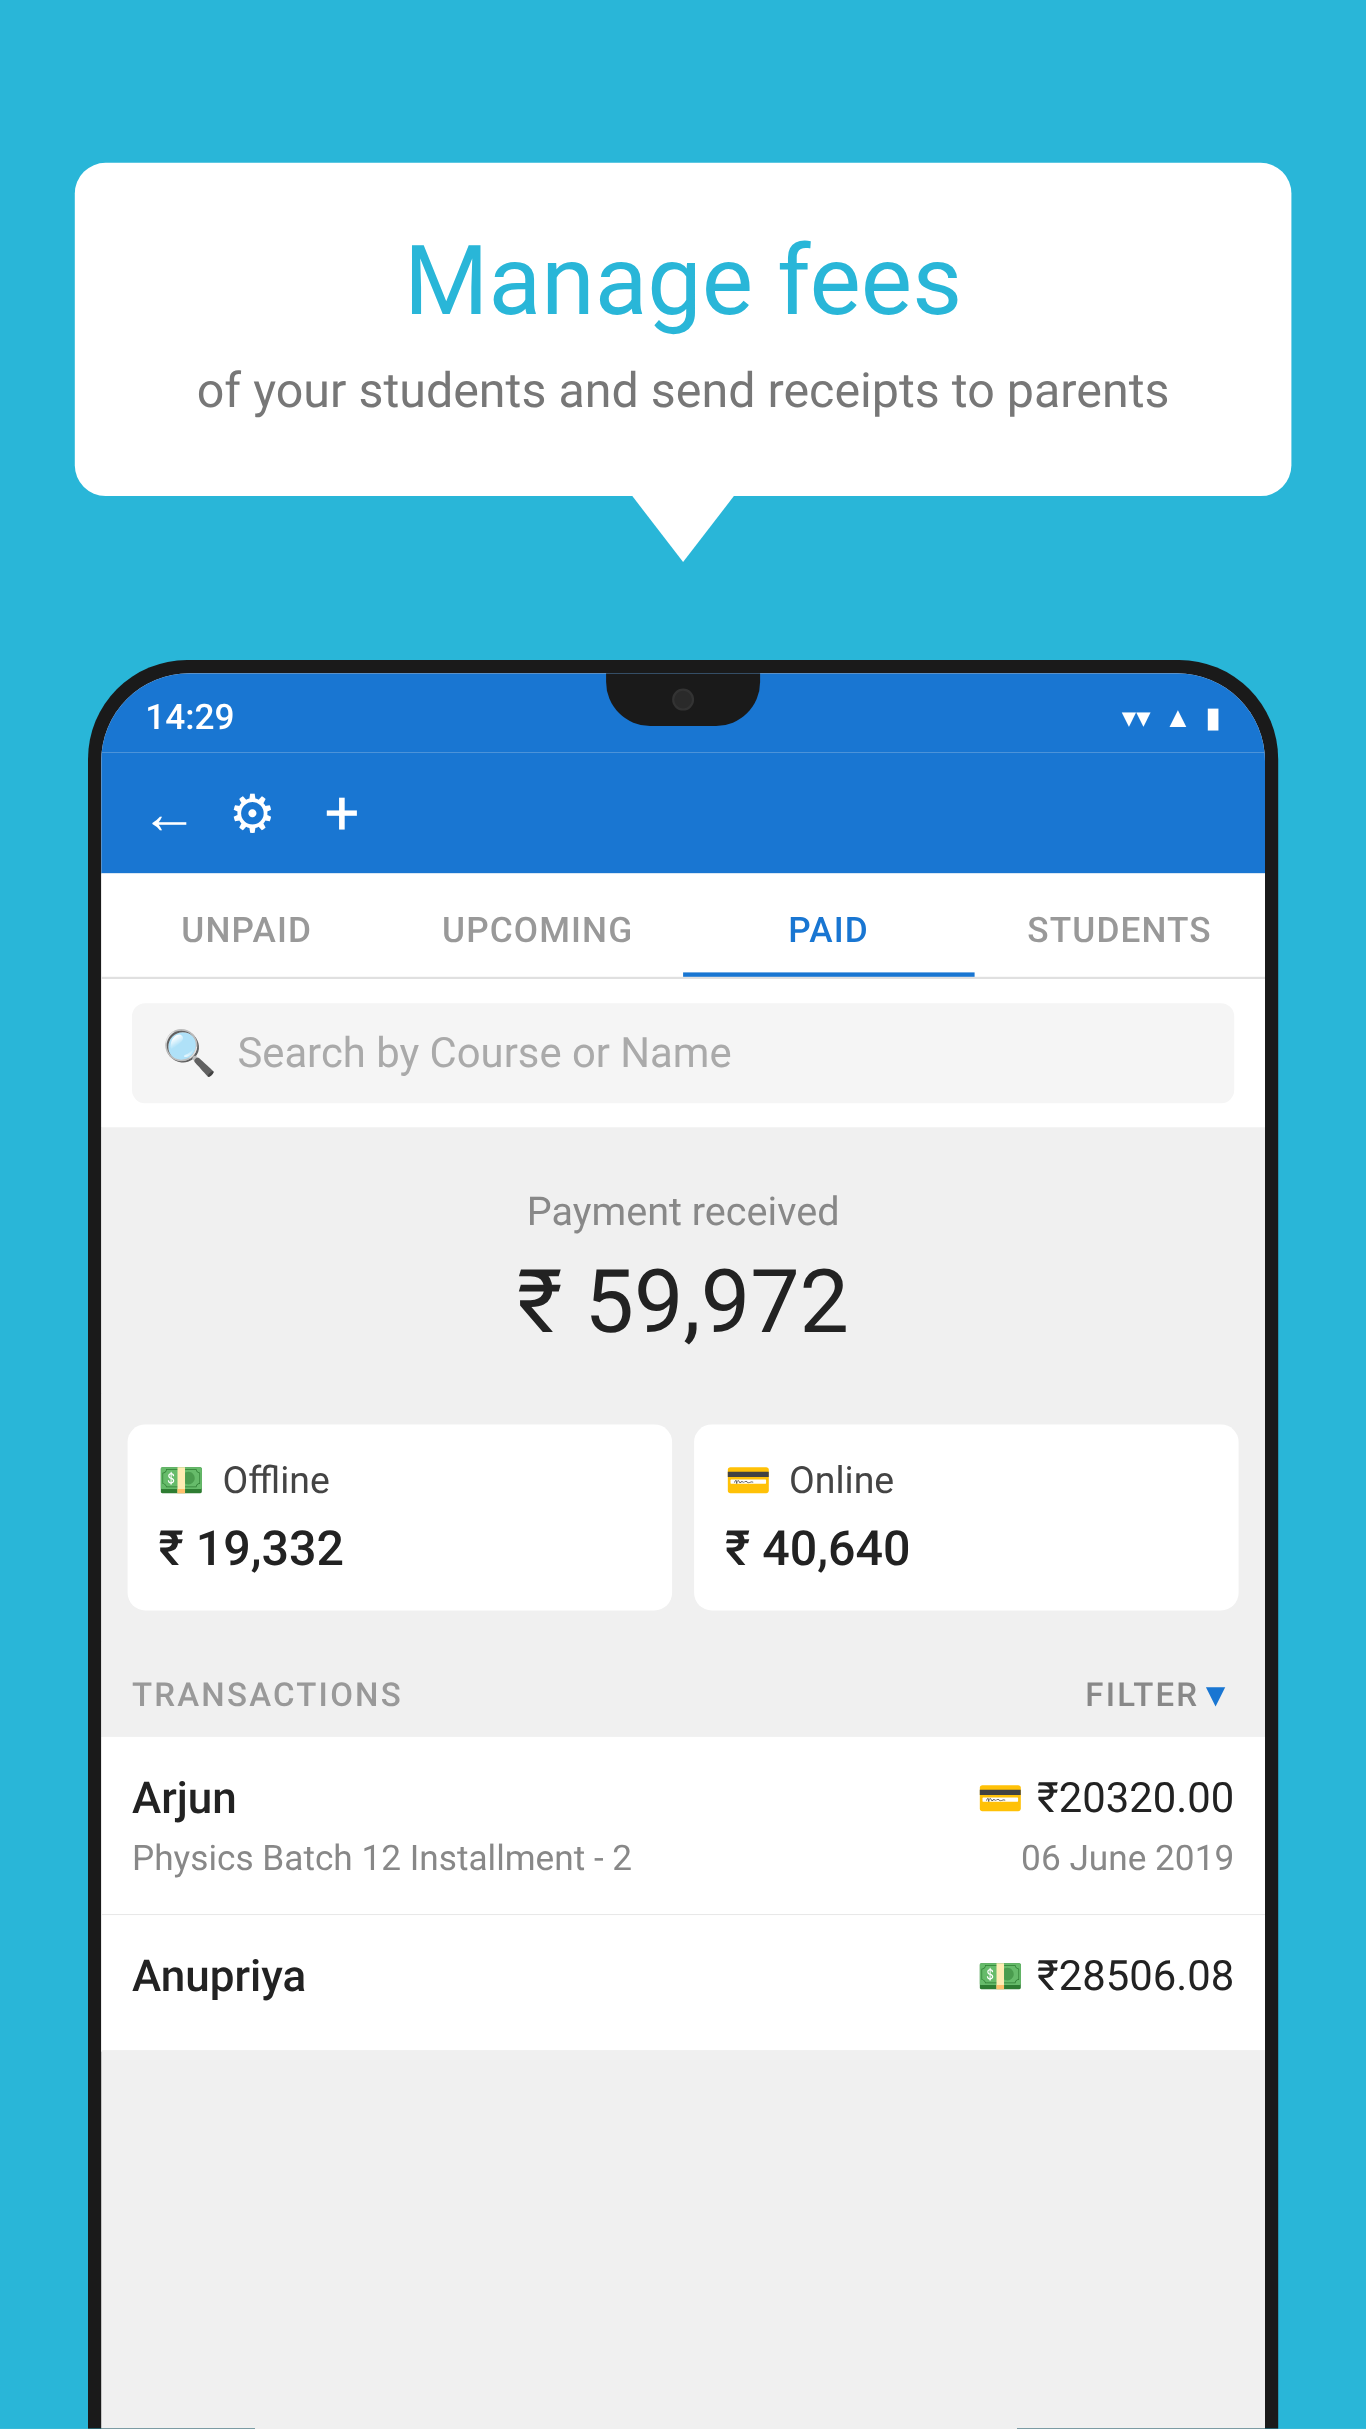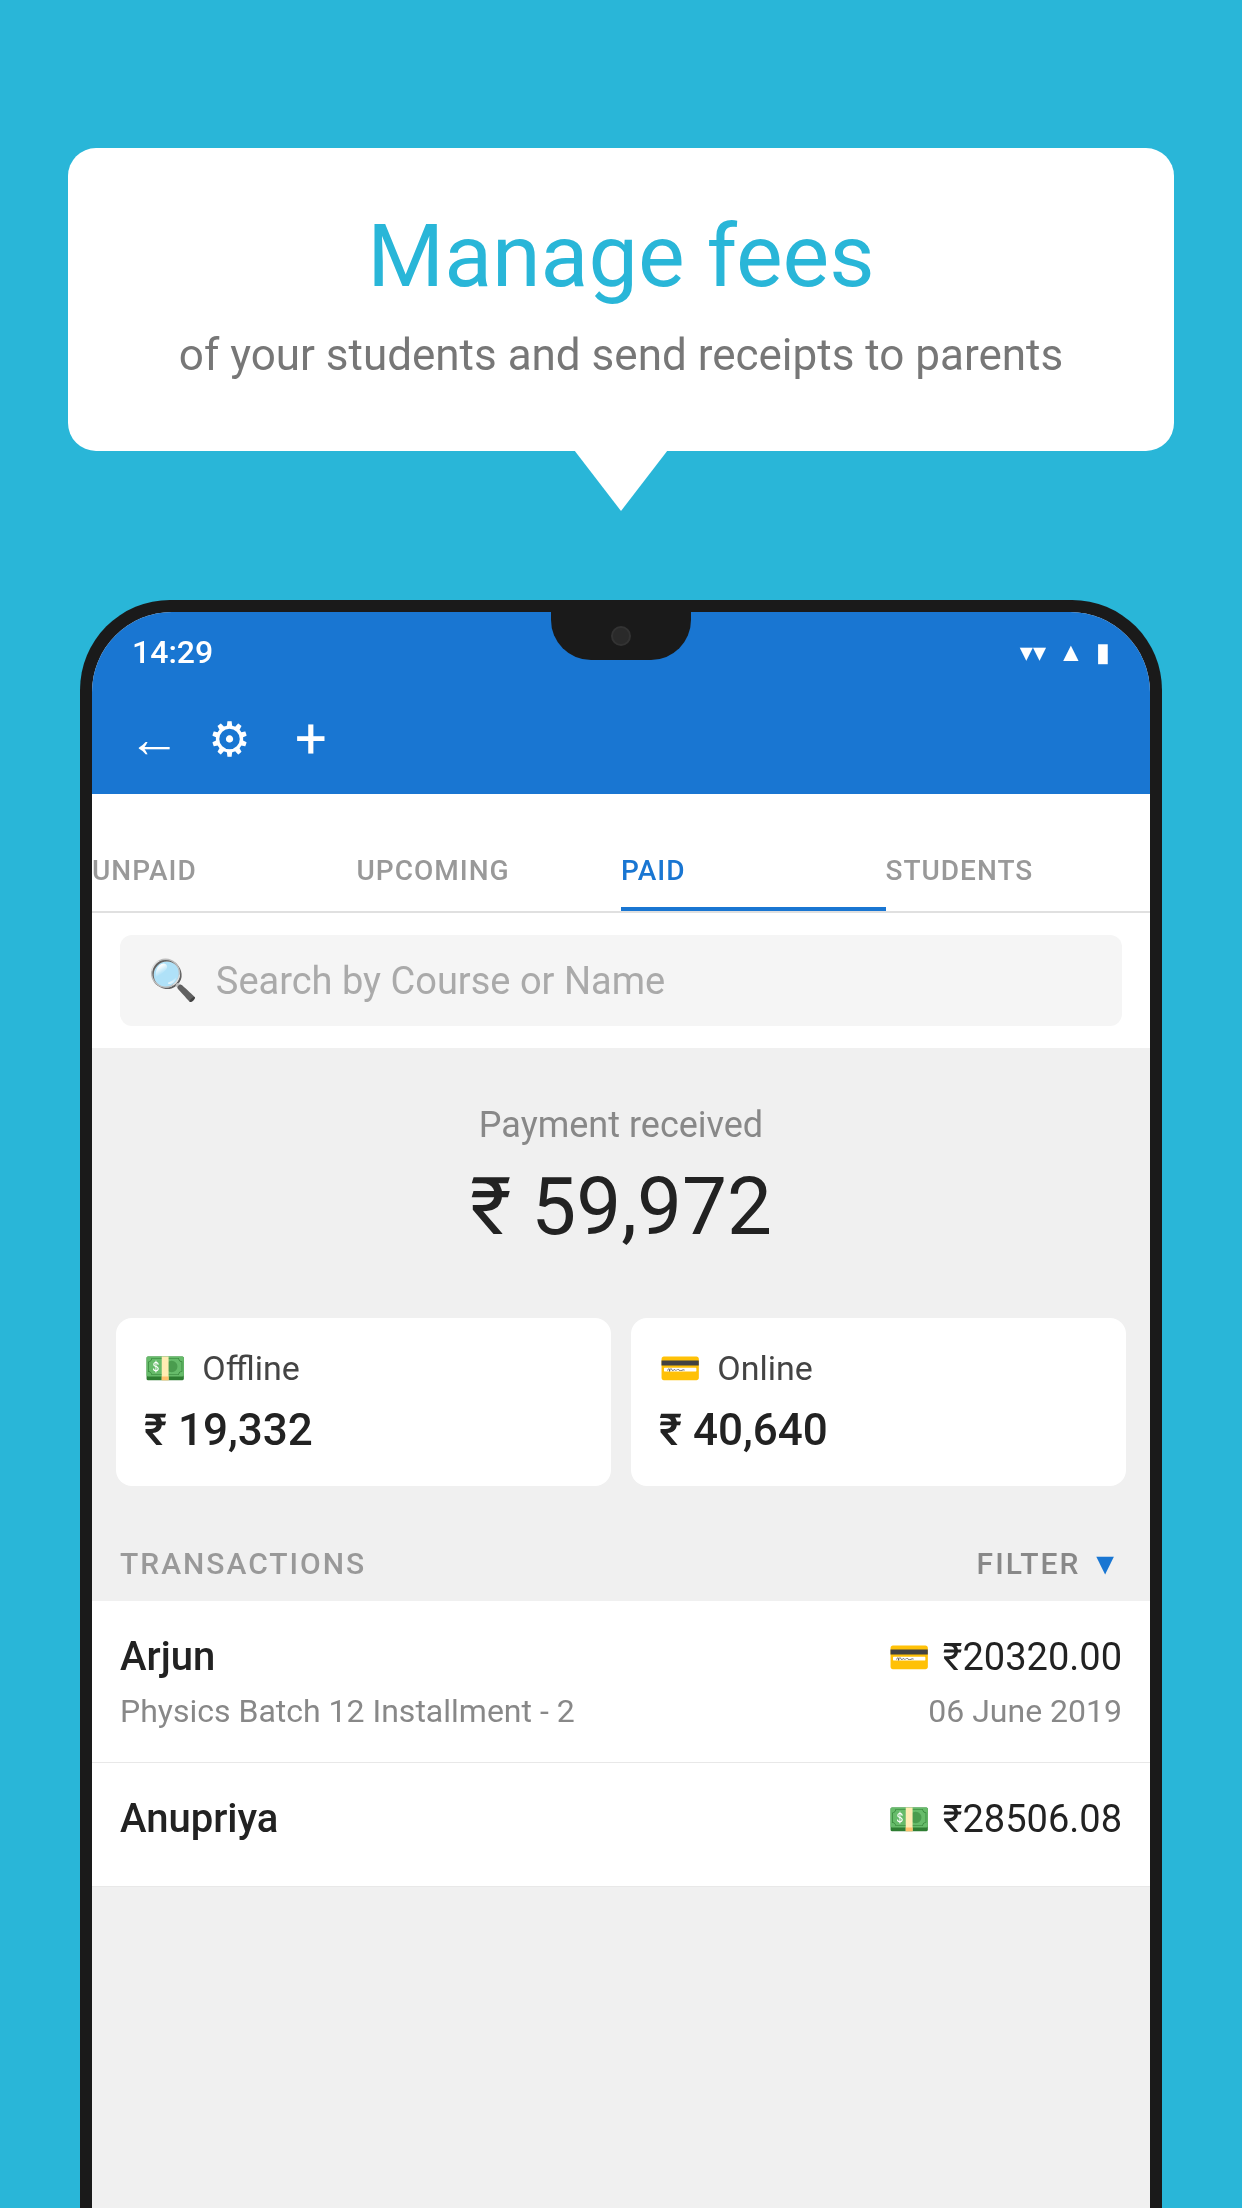--- a/index.html
+++ b/index.html
@@ -166,29 +166,28 @@
 
     
     .tabs {
       background: #fff;
       display: flex;
       border-bottom: 2px solid #e0e0e0;
     }
 
     .tab {
       flex: 1;
-      text-align: left;
+      text-align: center;
       padding: 32px 0 24px;
-      font-size: 28px;
+      font-size: 32px;
       font-weight: 500;
       color: #999;
       letter-spacing: 1px;
       cursor: pointer;
       position: relative;
-      margin-top: 28px;
     }
 
     .tab.active {
       color: #1976d2;
     }
 
     .tab.active::after {
       content: '';
       position: absolute;
       bottom: 0;
@@ -294,21 +293,20 @@
     .transactions-label {
       font-size: 30px;
       color: #999;
       letter-spacing: 2px;
       font-weight: 500;
     }
 
     .filter-btn {
       display: flex;
       align-items: flex-end;
-      gap: 10px;
       color: #888;
       font-size: 30px;
       font-weight: 500;
       letter-spacing: 2px;
       cursor: pointer;
     }
 
     .filter-icon {
       color: #1976d2;
       font-size: 30px;

